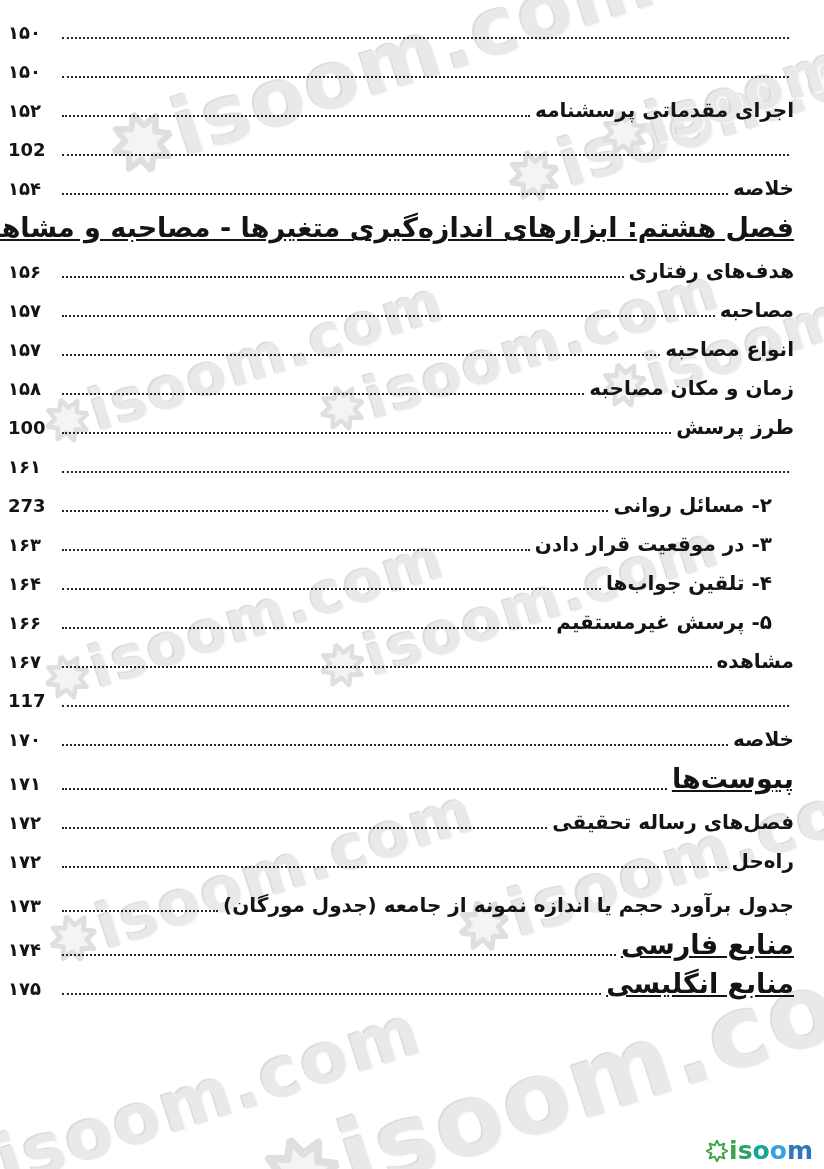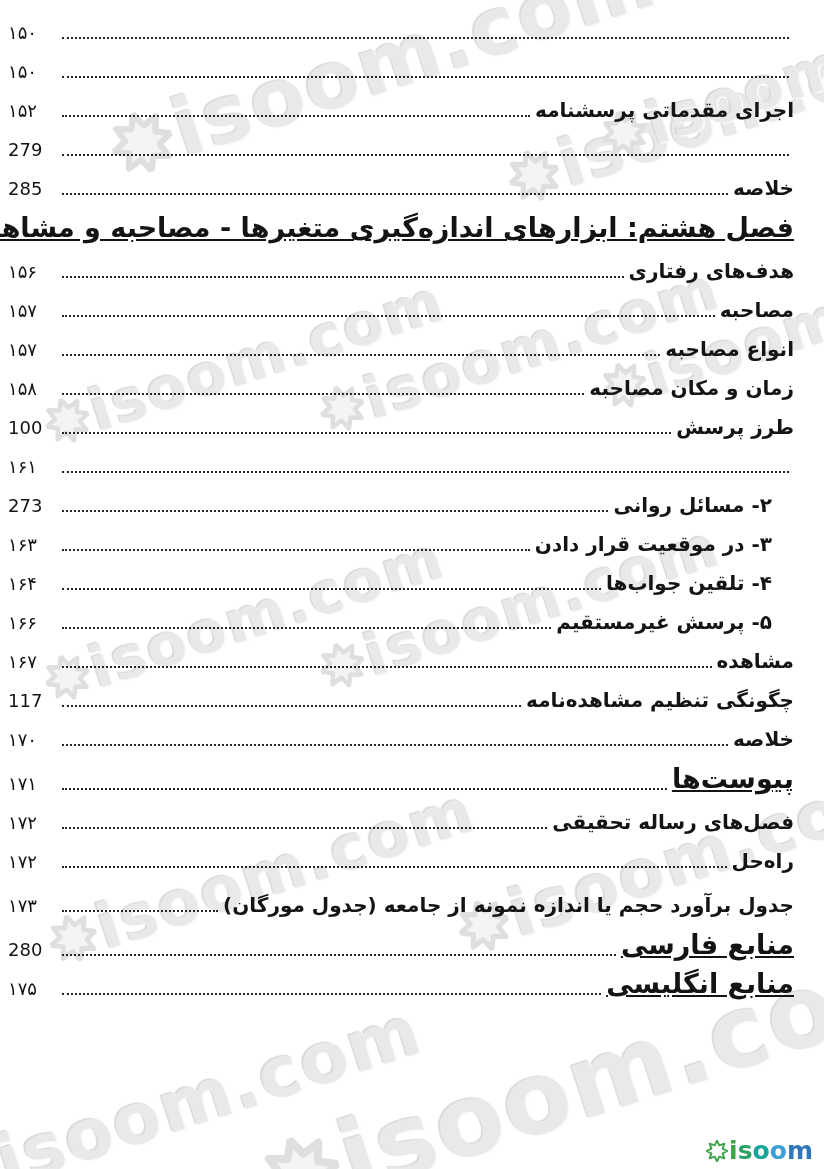--- a/index.html
+++ b/index.html
@@ -72,21 +72,21 @@
     min-width: 12px;
     border-bottom: 2.5px dotted #262626;
     margin: 0 5px 6px 6px;
     height: 1px;
   }
   .toc-row .num {
     direction: ltr;
     text-align: left;
     min-width: 48px;
     font-size: 18px;
-    font-weight: 400;
+    font-weight: 700;
     line-height: 1.2;
     padding-bottom: 1px;
     white-space: nowrap;
   }
 
   
   #logo {
     position: absolute;
     right: 12px;
     bottom: 6px;
@@ -188,26 +188,26 @@
         <span class="leader"></span>
         <span class="num">۱۵۰</span>
       </div>
       <div class="toc-row">
         <span class="title" dir="rtl">اجرای مقدماتی پرسشنامه</span>
         <span class="leader"></span>
         <span class="num">۱۵۲</span>
       </div>
       <div class="toc-row">
         <span class="leader"></span>
-        <span class="num">279</span>
+        <span class="num">102</span>
       </div>
       <div class="toc-row">
         <span class="title" dir="rtl">خلاصه</span>
         <span class="leader"></span>
-        <span class="num">285</span>
+        <span class="num">۱۵۴</span>
       </div>
       <div class="toc-row bold gap">
         <span class="title" dir="rtl">فصل هشتم: ابزارهای اندازه‌گیری متغیرها - مصاحبه و مشاهده</span>
         <span class="leader"></span>
         <span class="num">۱۵۵</span>
       </div>
       <div class="toc-row">
         <span class="title" dir="rtl">هدف‌های رفتاری</span>
         <span class="leader"></span>
         <span class="num">۱۵۶</span>
@@ -255,21 +255,20 @@
         <span class="title" dir="rtl">۵- پرسش غیرمستقیم</span>
         <span class="leader"></span>
         <span class="num">۱۶۶</span>
       </div>
       <div class="toc-row">
         <span class="title" dir="rtl">مشاهده</span>
         <span class="leader"></span>
         <span class="num">۱۶۷</span>
       </div>
       <div class="toc-row">
-        <span class="title" dir="rtl">چگونگی تنظیم مشاهده‌نامه</span>
         <span class="leader"></span>
         <span class="num">117</span>
       </div>
       <div class="toc-row">
         <span class="title" dir="rtl">خلاصه</span>
         <span class="leader"></span>
         <span class="num">۱۷۰</span>
       </div>
       <div class="toc-row bold gap">
         <span class="title" dir="rtl">پیوست‌ها</span>
@@ -287,21 +286,21 @@
         <span class="num">۱۷۲</span>
       </div>
       <div class="toc-row gap">
         <span class="title" dir="rtl">جدول برآورد حجم یا اندازه نمونه از جامعه (جدول مورگان)</span>
         <span class="leader"></span>
         <span class="num">۱۷۳</span>
       </div>
       <div class="toc-row bold gap">
         <span class="title" dir="rtl">منابع فارسی</span>
         <span class="leader"></span>
-        <span class="num">280</span>
+        <span class="num">۱۷۴</span>
       </div>
       <div class="toc-row bold">
         <span class="title" dir="rtl">منابع انگلیسی</span>
         <span class="leader"></span>
         <span class="num">۱۷۵</span>
       </div>
     </div>
   <div id="logo">
       <svg viewBox="0 0 40 40">
         <polygon points="20,1 24.2,9.8 33.4,6.6 30.2,15.8 39,20 30.2,24.2 33.4,33.4 24.2,30.2 20,39 15.8,30.2 6.6,33.4 9.8,24.2 1,20 9.8,15.8 6.6,6.6 15.8,9.8" fill="none" stroke="#3da349" stroke-width="3.5" stroke-linejoin="round"></polygon>

